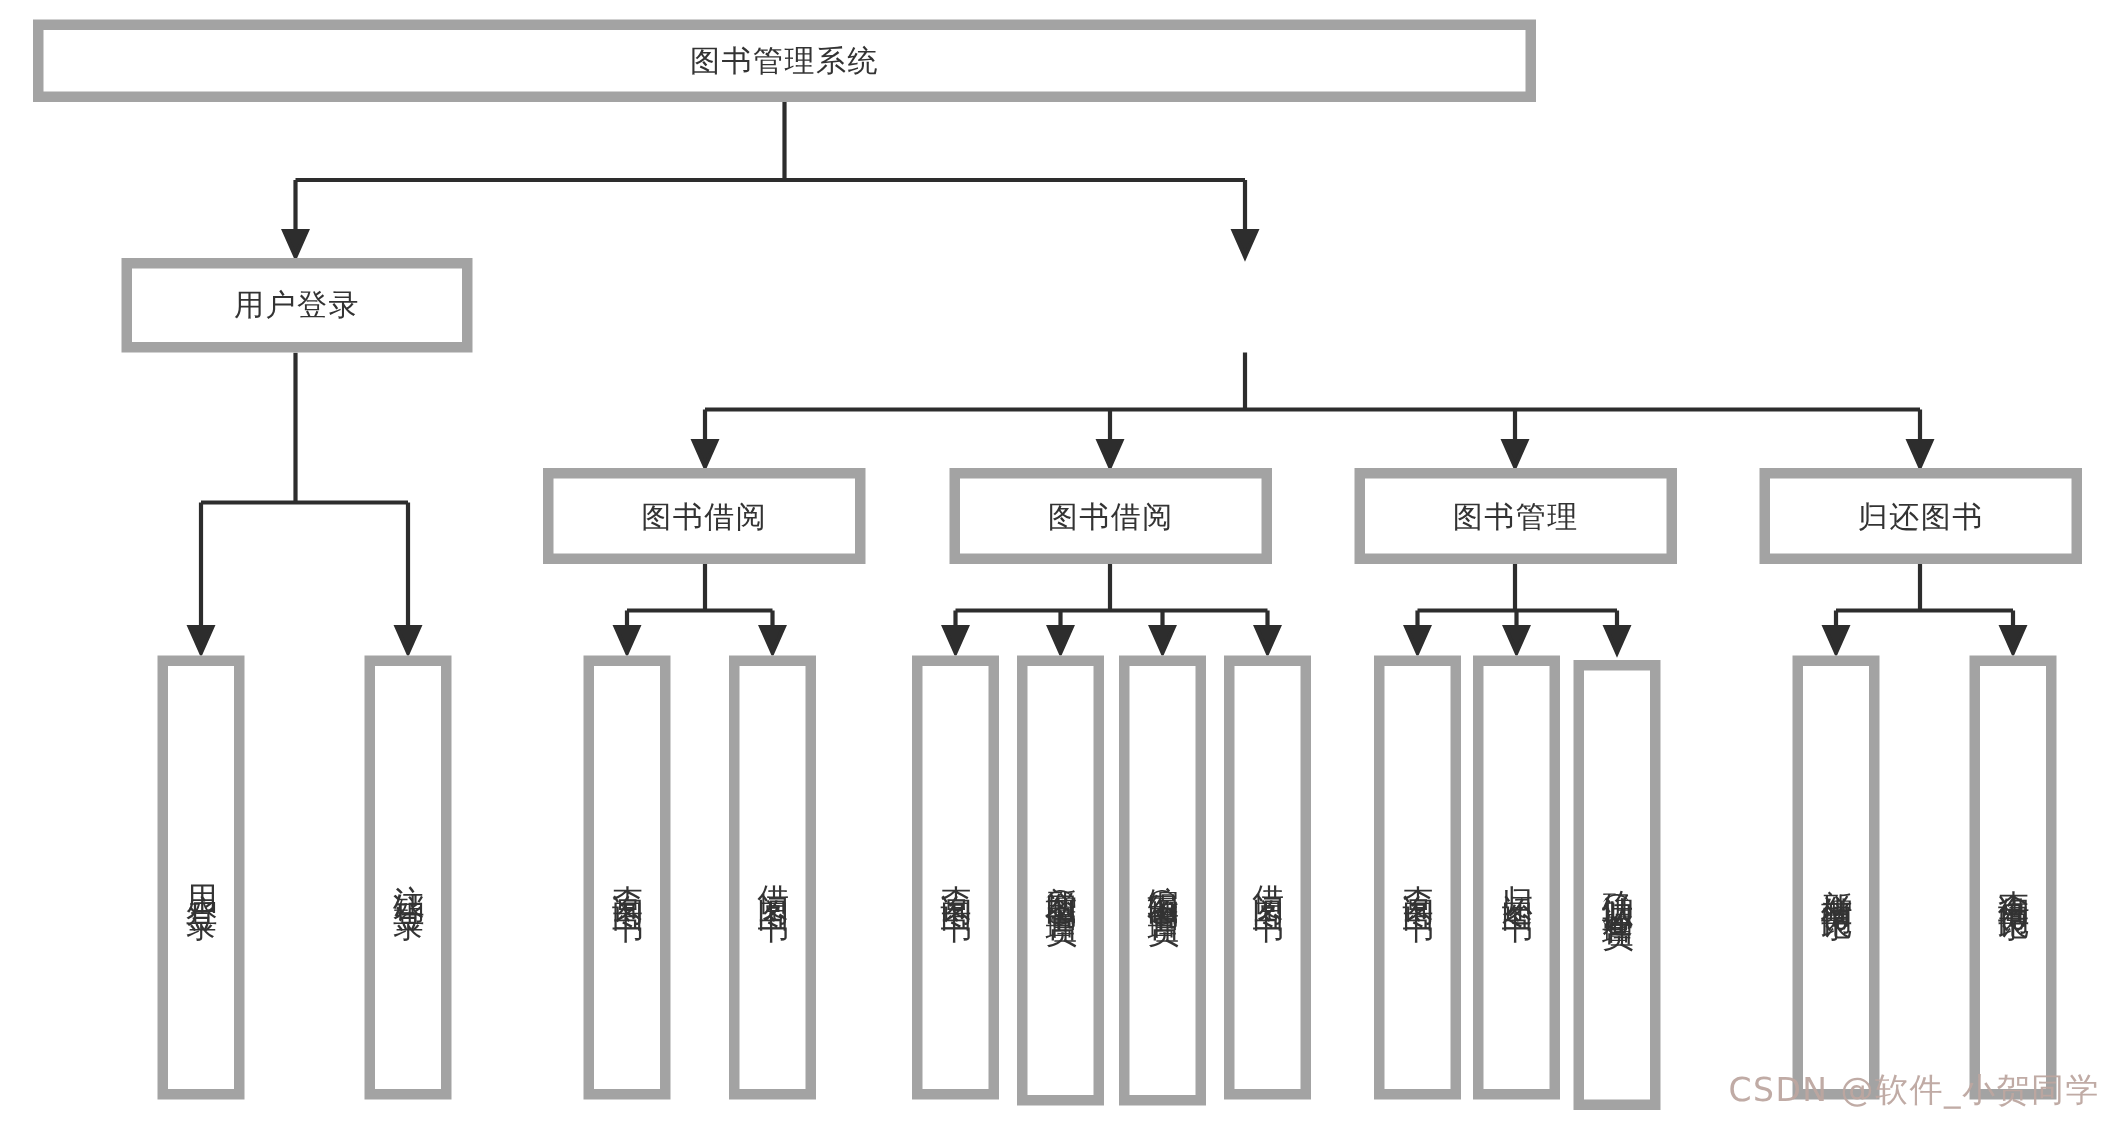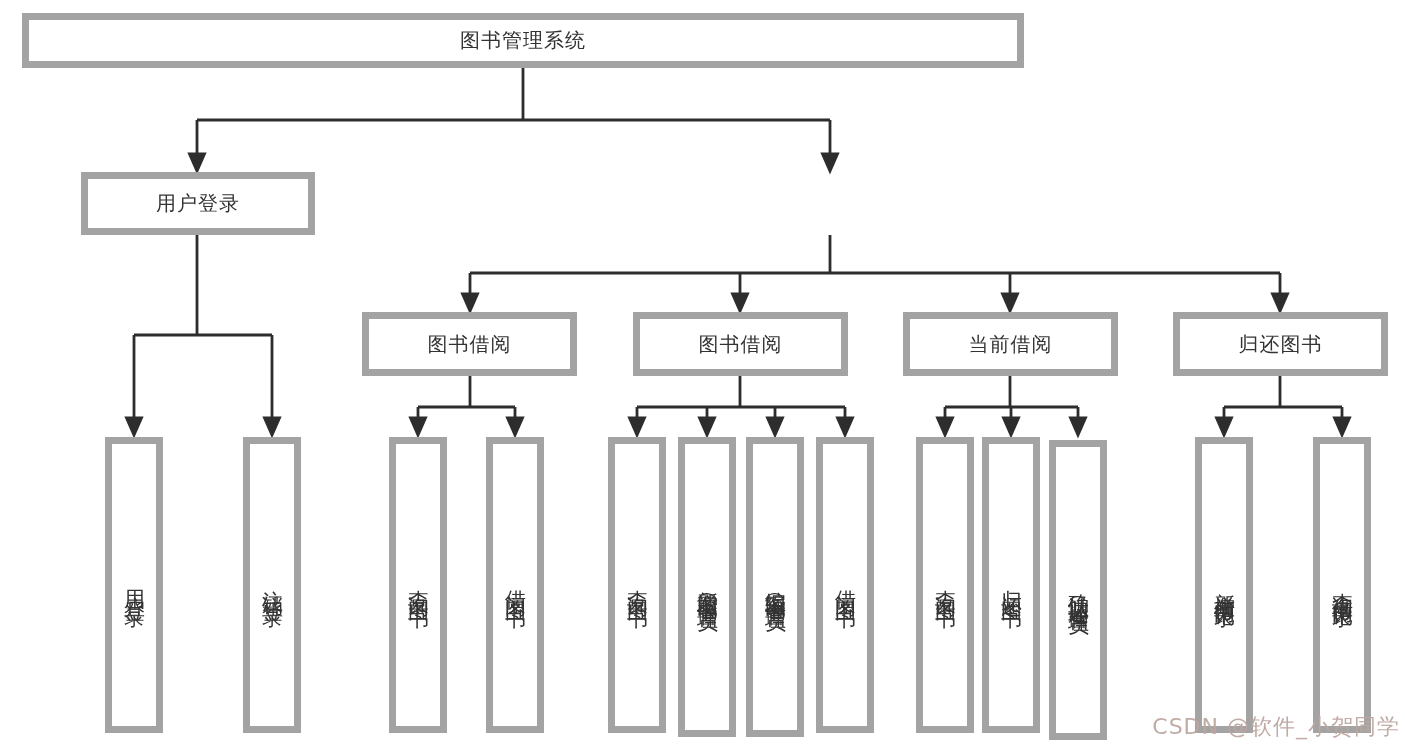--- a/index.html
+++ b/index.html
@@ -131,21 +131,21 @@
       </g>
     </g>
   </svg>
 
   <div class="node h-node" style="left:22px; top:13px; width:1002px; height:55px;">图书管理系统</div>
 
   <div class="node h-node" style="left:81px; top:172px; width:234px; height:63px;">用户登录</div>
 
   <div class="node h-node" style="left:362px; top:312px; width:215px; height:64px;">图书借阅</div>
   <div class="node h-node" style="left:633px; top:312px; width:215px; height:64px;">图书借阅</div>
-  <div class="node h-node" style="left:903px; top:312px; width:215px; height:64px;">当前借阅</div>
+  <div class="node h-node" style="left:903px; top:312px; width:215px; height:64px;">图书管理</div>
   <div class="node h-node" style="left:1173px; top:312px; width:215px; height:64px;">归还图书</div>
 
   <div class="node v-node" style="left:105px; top:437px; width:58px; height:296px;">
     <span>用户登录</span>
   </div>
   <div class="node v-node" style="left:243px; top:437px; width:58px; height:296px;">
     <span>注销登录</span>
   </div>
 
   <div class="node v-node" style="left:389px; top:437px; width:58px; height:296px;">

